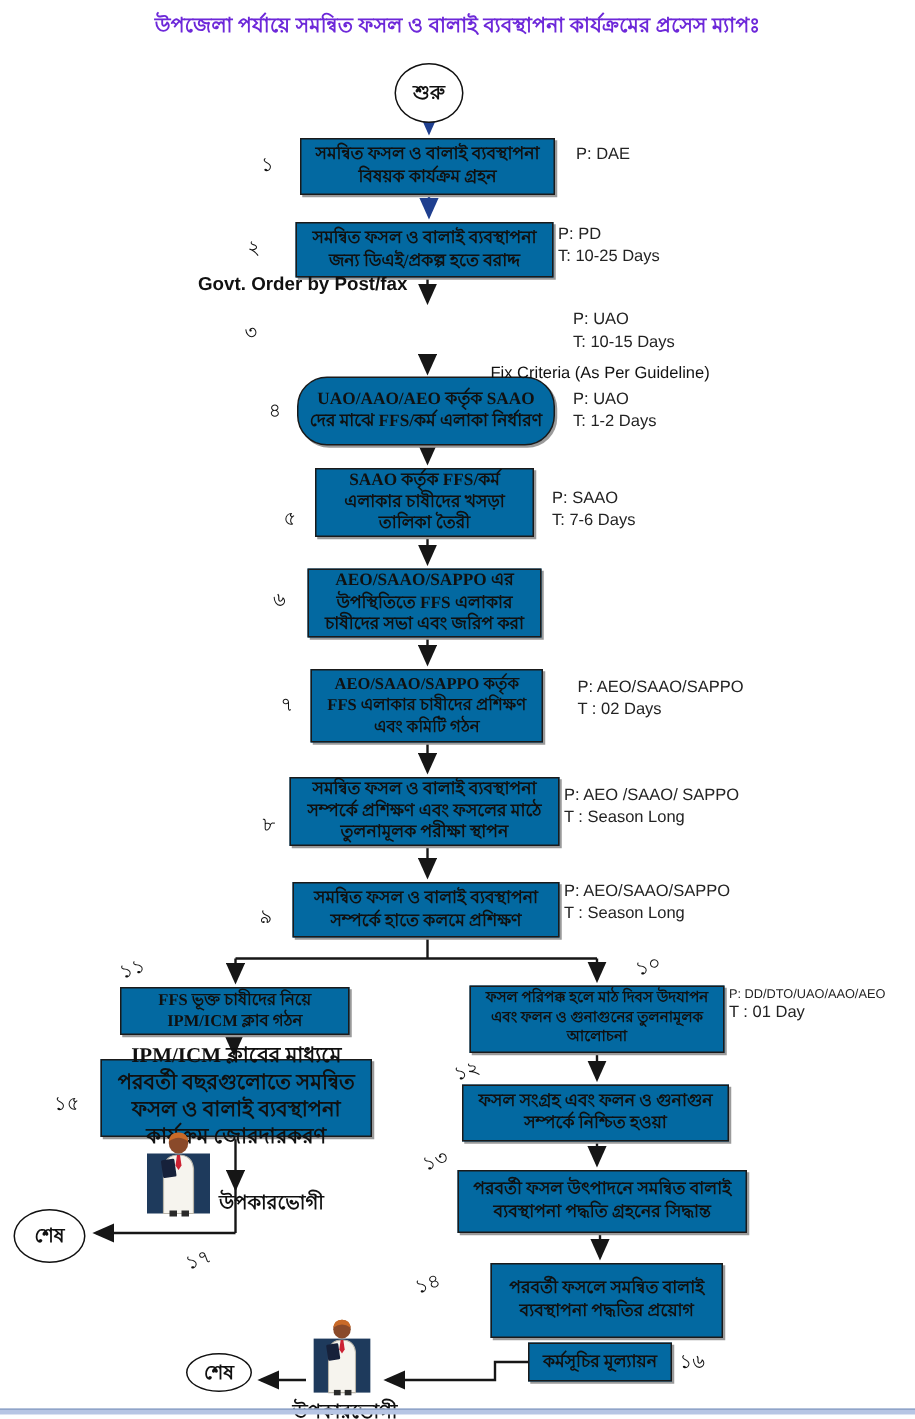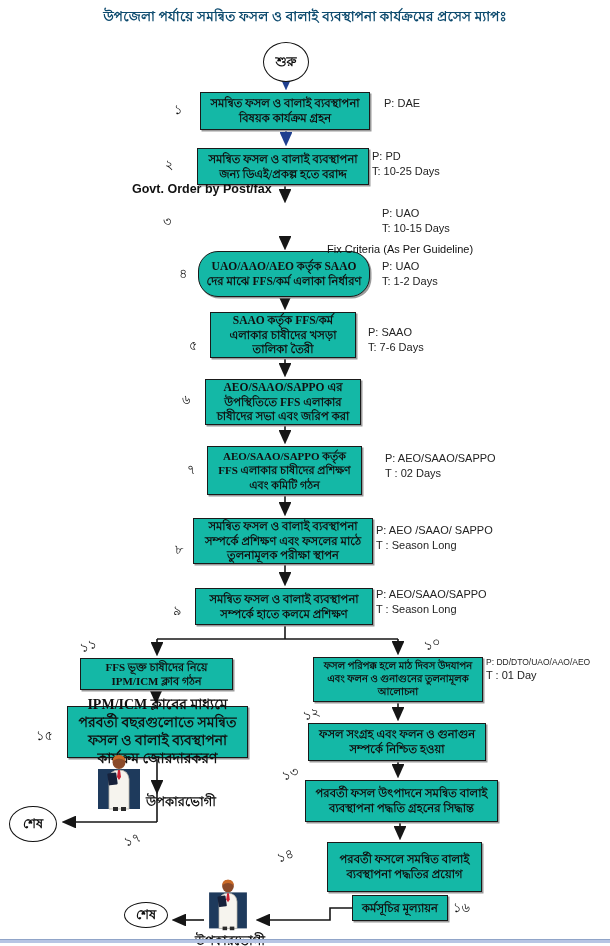--- a/index.html
+++ b/index.html
@@ -1,20 +1,20 @@
 <!DOCTYPE html>
 <html><head>
 <meta charset="utf-8">
 <style>
   html,body{margin:0;padding:0;background:#ffffff;}
   .canvas{position:relative;width:610px;height:946px;background:#ffffff;overflow:hidden;
           font-family:"Liberation Serif",serif;}
   .title{position:absolute;left:0;top:6px;width:610px;text-align:center;
-         font-size:13.5px;font-weight:700;color:#0c4a6e;letter-spacing:.2px;}
-  .box{position:absolute;border:1.6px solid #1a1a1a;background:#14b8a6;box-sizing:border-box;
+         font-size:13.5px;font-weight:700;color:#6d28d9;letter-spacing:.2px;}
+  .box{position:absolute;border:1.6px solid #1a1a1a;background:#0369a1;box-sizing:border-box;
        display:flex;align-items:center;justify-content:center;text-align:center;
        font-size:11.5px;font-weight:700;line-height:1.28;color:#101010;
        padding:2px 4px;box-shadow:1.5px 1.5px 0 #9a9a9a;}
   .ellipse{position:absolute;border:1.5px solid #111;border-radius:50%;background:#fff;
        display:flex;align-items:center;justify-content:center;
        font-size:13px;font-weight:700;color:#101010;box-sizing:border-box;}
   .num{position:absolute;font-size:13px;font-weight:400;color:#111;}
   .tilt{transform:rotate(-20deg);}
   .pt{position:absolute;font-family:"Liberation Sans",sans-serif;font-size:11px;
       color:#232323;line-height:1.35;white-space:nowrap;}

